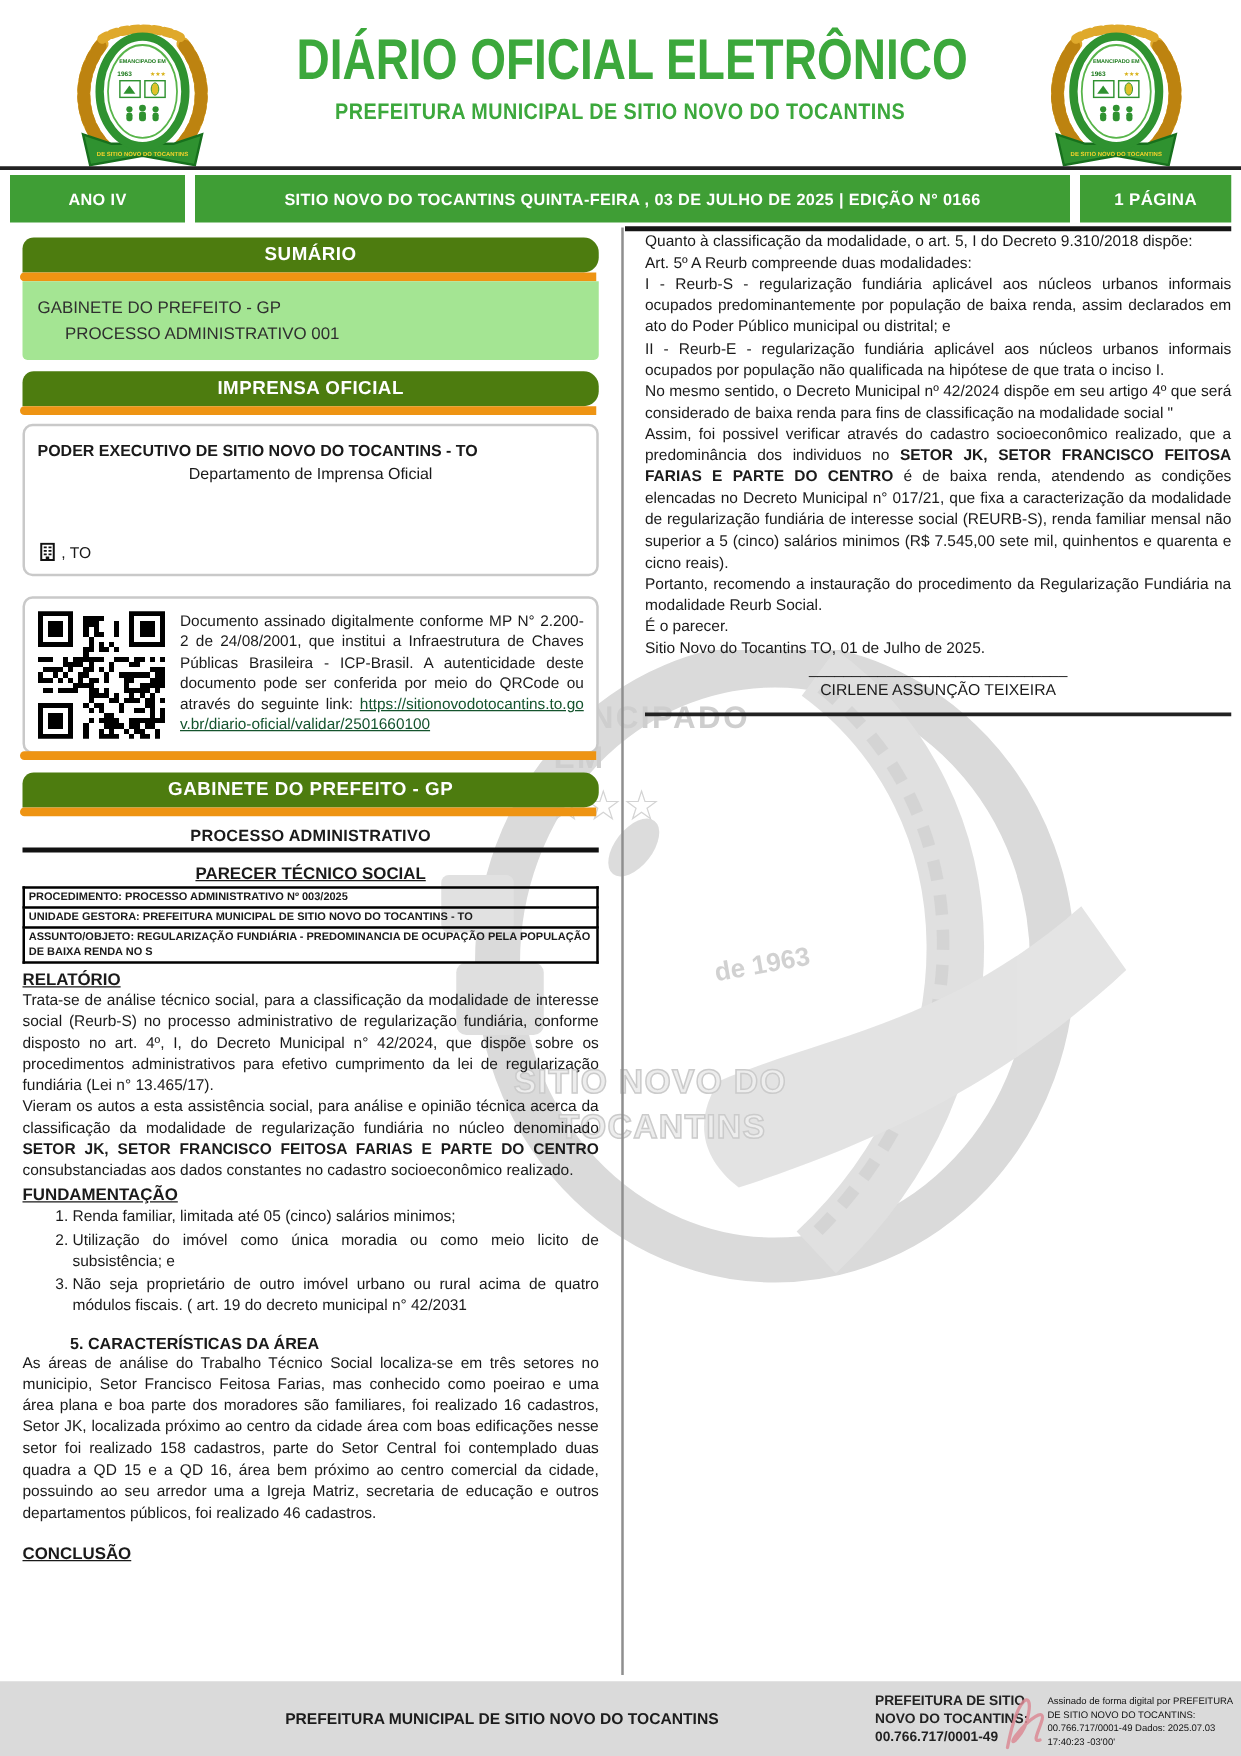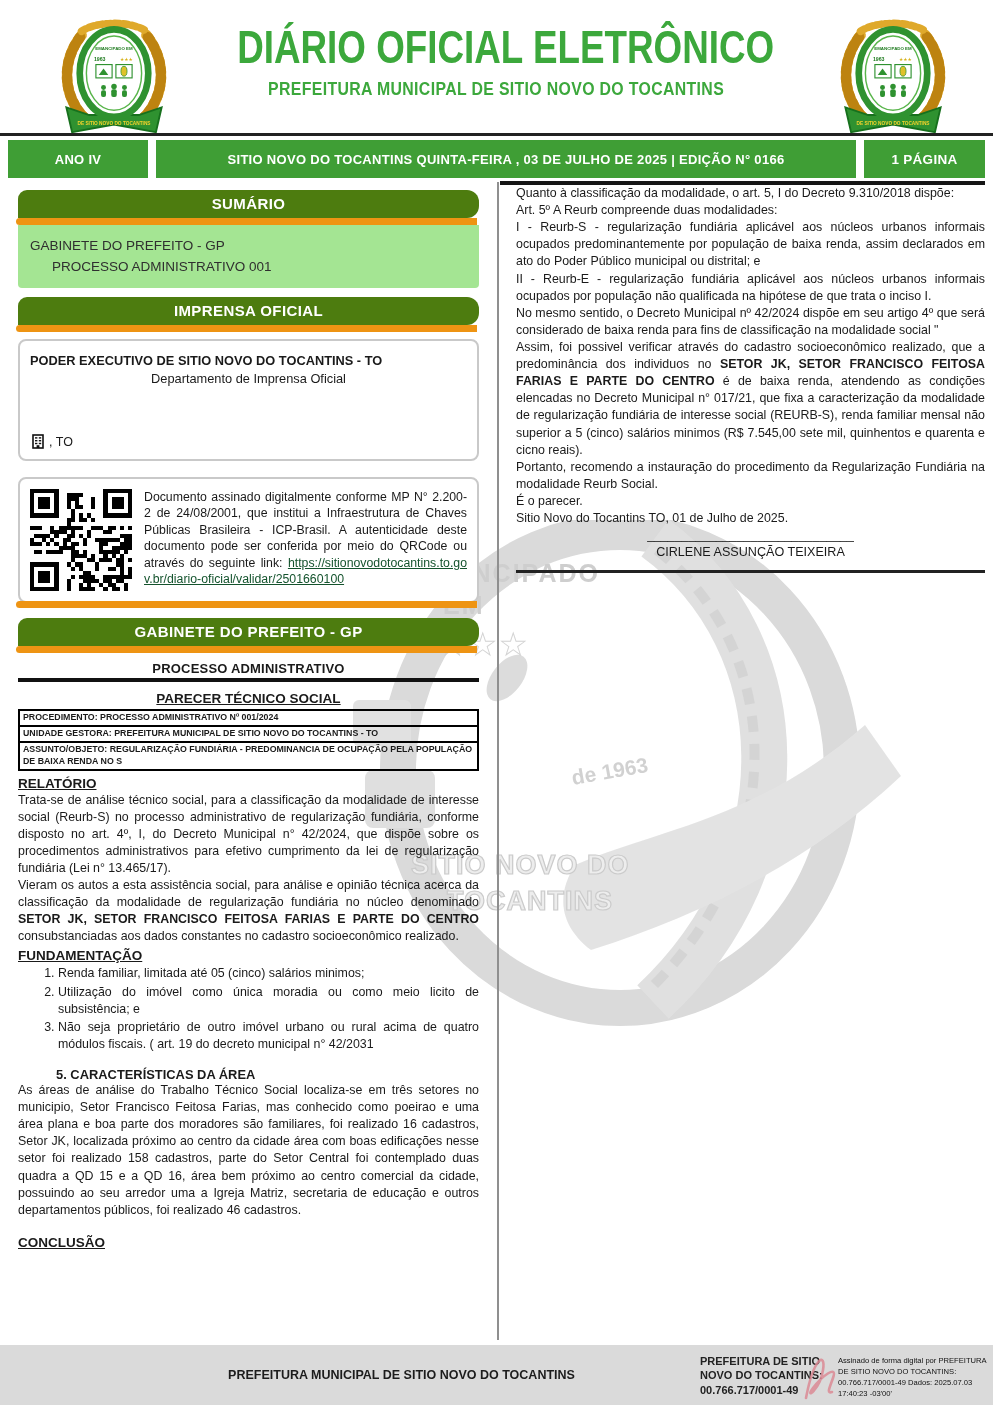--- a/index.html
+++ b/index.html
@@ -217,21 +217,21 @@
     <div class="bar-under"></div>
 
     <div class="proc-title">PROCESSO ADMINISTRATIVO</div>
     <div class="black-rule"></div>
 
     <div class="doc-title">PARECER TÉCNICO SOCIAL</div>
 
     <table class="meta">
       <tbody>
           <tr>
-            <td>PROCEDIMENTO: PROCESSO ADMINISTRATIVO Nº 001/2024</td>
+            <td>PROCEDIMENTO: PROCESSO ADMINISTRATIVO Nº 003/2025</td>
           </tr>
       <tr>
             <td>UNIDADE GESTORA: PREFEITURA MUNICIPAL DE SITIO NOVO DO TOCANTINS - TO</td>
           </tr>
       <tr>
             <td>ASSUNTO/OBJETO: REGULARIZAÇÃO FUNDIÁRIA - PREDOMINANCIA DE OCUPAÇÃO PELA POPULAÇÃO DE BAIXA RENDA NO S</td>
           </tr>
     </tbody>
       </table>
 

